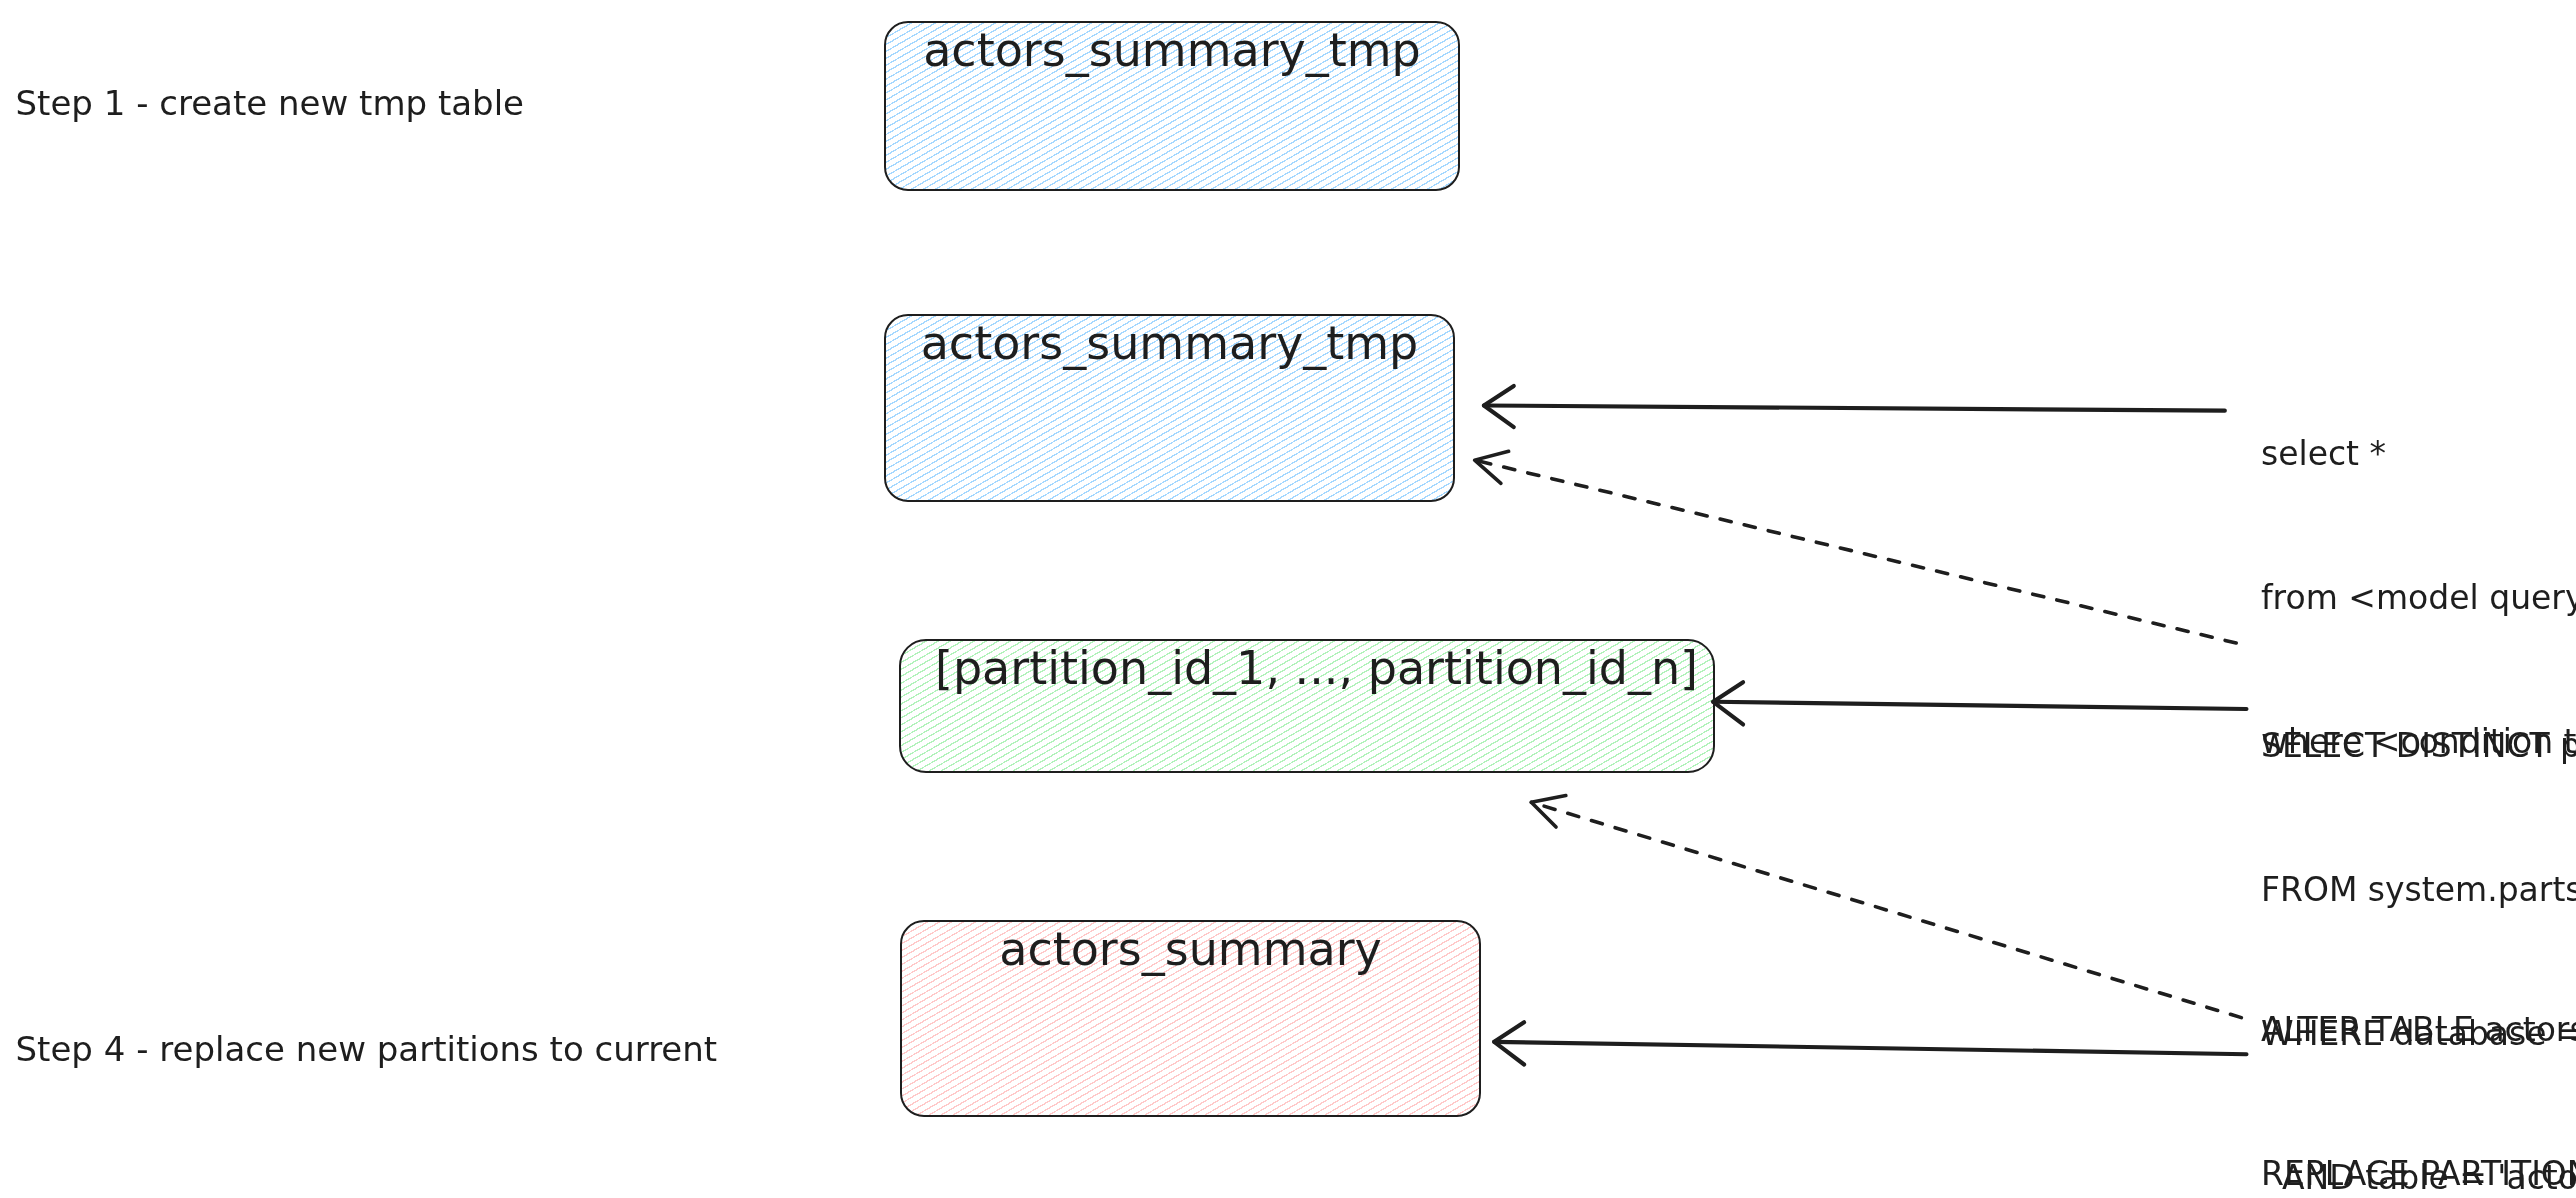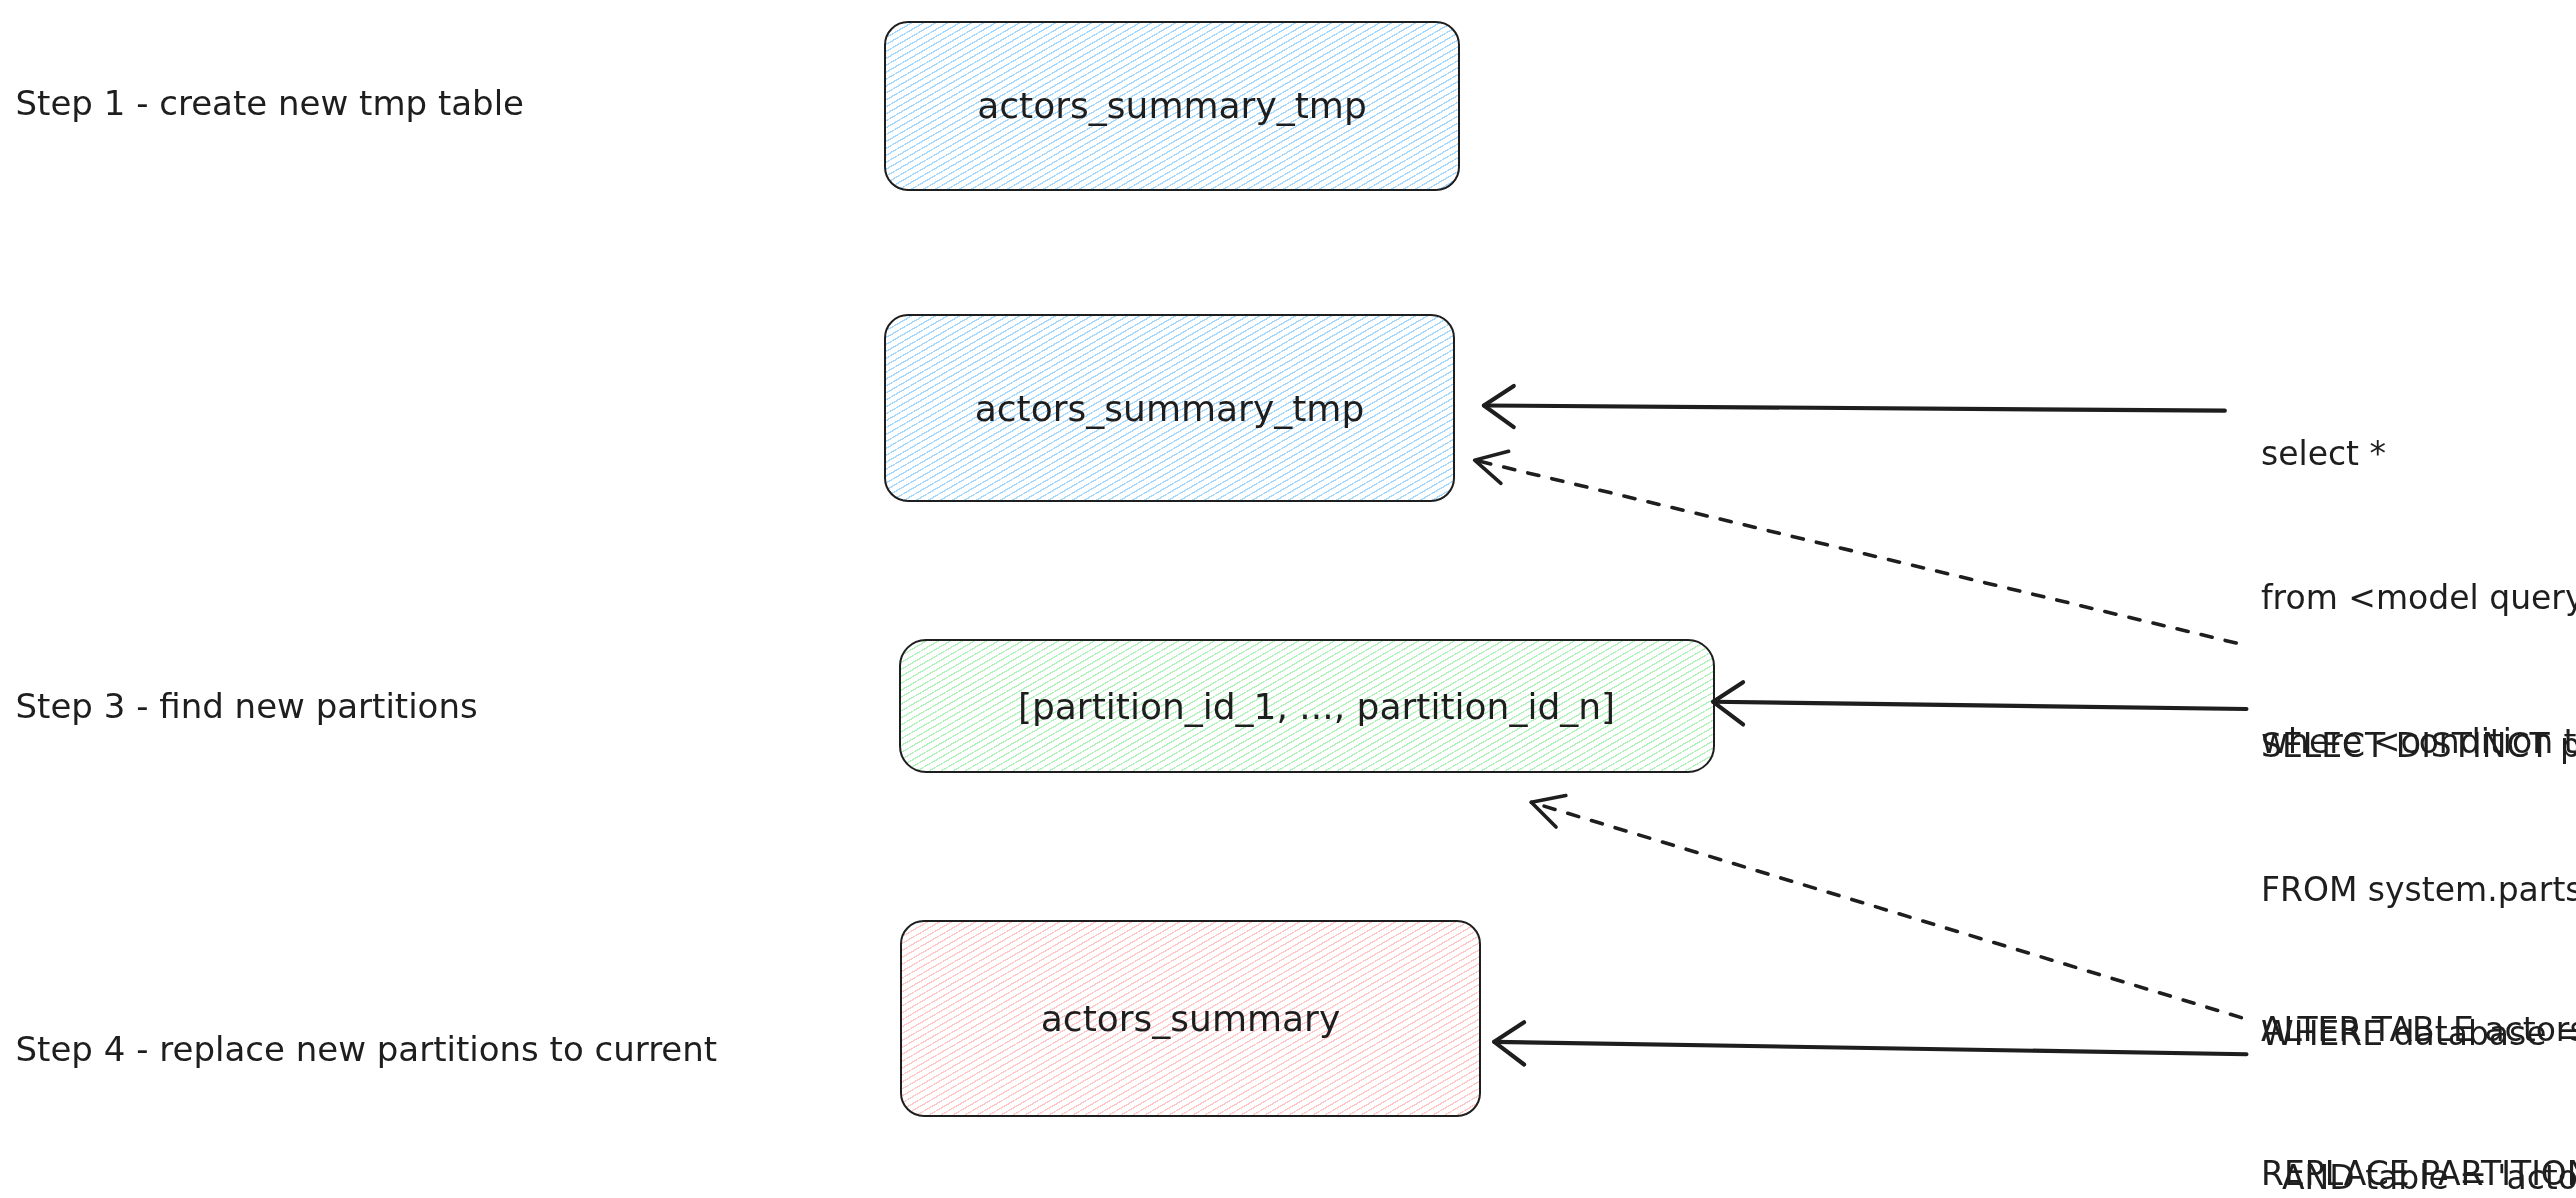--- a/index.html
+++ b/index.html
@@ -13,45 +13,44 @@
   }
   .step-label{
     position:absolute;
     left:15.5px;
     font-size:34px;
     line-height:48px;
     white-space:nowrap;
   }
   .node{
     position:absolute;
-    display:flex;align-items:center;justify-content:center;
+    display:flex;align-items:flex-start;justify-content:center;
     border:2.6px solid #1e1e1e;
     border-radius:24px;
-    font-size:36px;
+    font-size:46px;
     white-space:nowrap;
     background-color:#ffffff;
     background-image:repeating-linear-gradient(150deg, var(--hc,#a5d8ff) 0 1.3px, transparent 1.3px 6px);
   }
   .code{
     position:absolute;
     font-size:33px;
     line-height:48px;
     white-space:pre;
   }
   .code-line{height:48px;}
   svg.overlay{position:absolute;left:0;top:0;width:3650px;height:1199px;}
   .stroke{stroke:#1e1e1e;fill:none;stroke-linecap:round;stroke-linejoin:round;}
 </style>
 </head>
 <body>
 
 <div class="canvas">
 
   <div class="step-label" style="top:79px">Step 1 - create new tmp table</div>
-  <div class="step-label" style="top:682px">Step 3 - find new partitions</div>
   <div class="step-label" style="top:1025px">Step 4 - replace new partitions to current</div>
 
   <div class="node" style="left: 884px; top: 20.6px; width: 572px; height: 166px; --hc: #a5d8ff;">
     <span>actors_summary_tmp</span>
   </div>
 
   <div class="node" style="left: 884px; top: 314px; width: 567px; height: 184px; --hc: #a5d8ff;">
     <span>actors_summary_tmp</span>
   </div>
 

